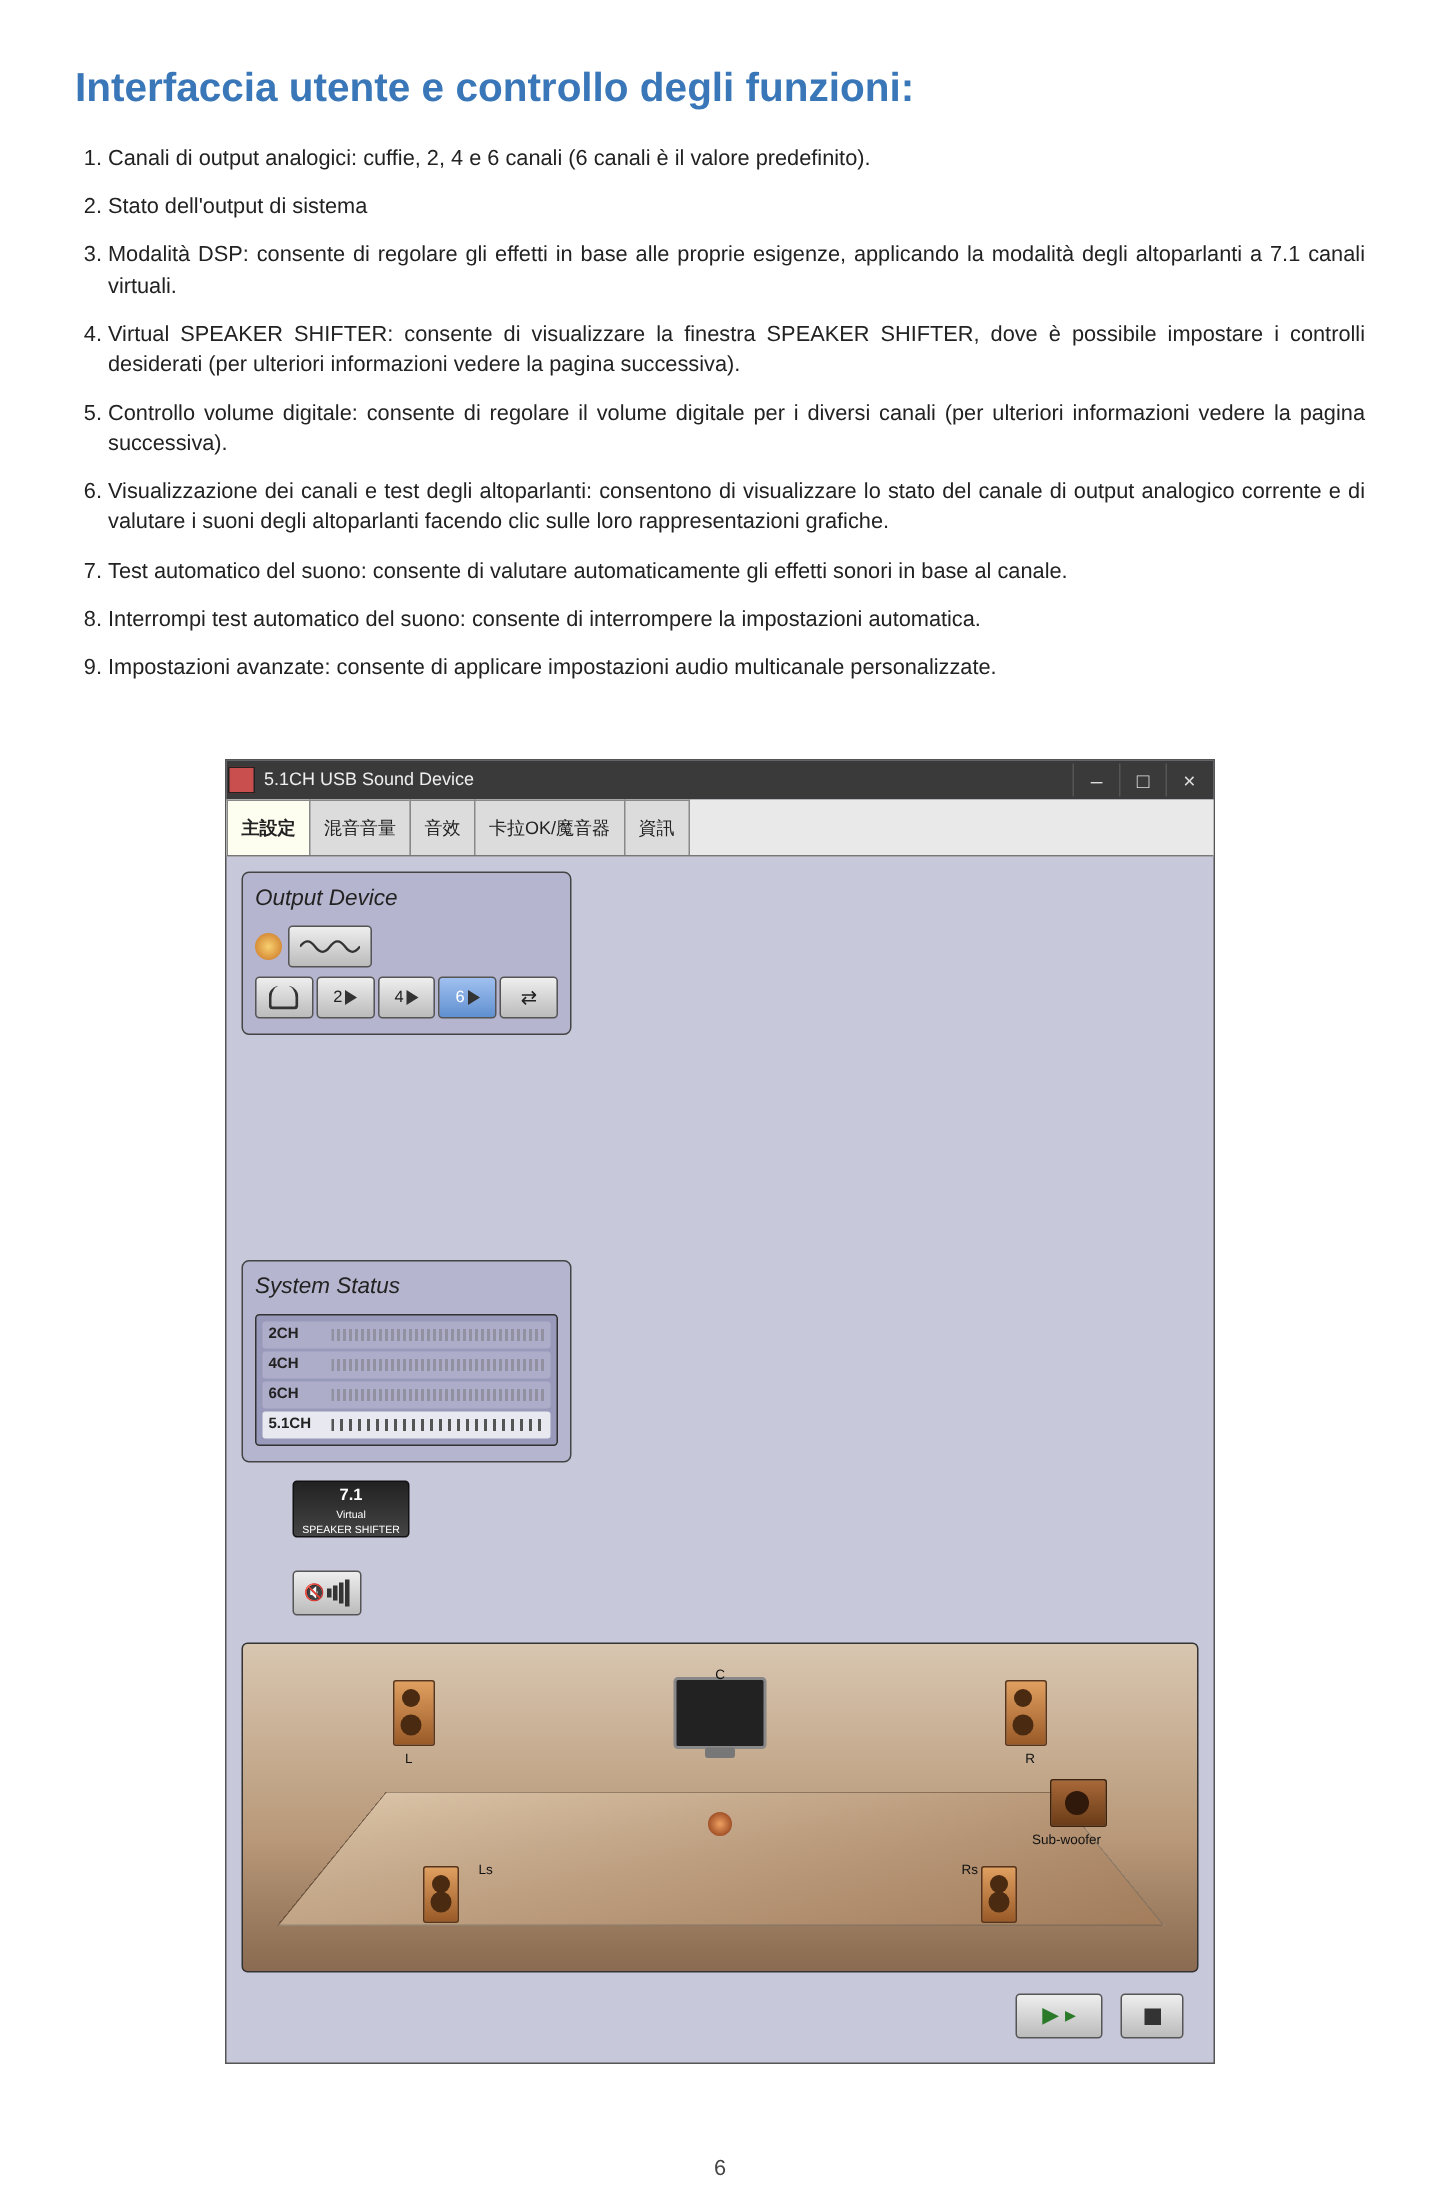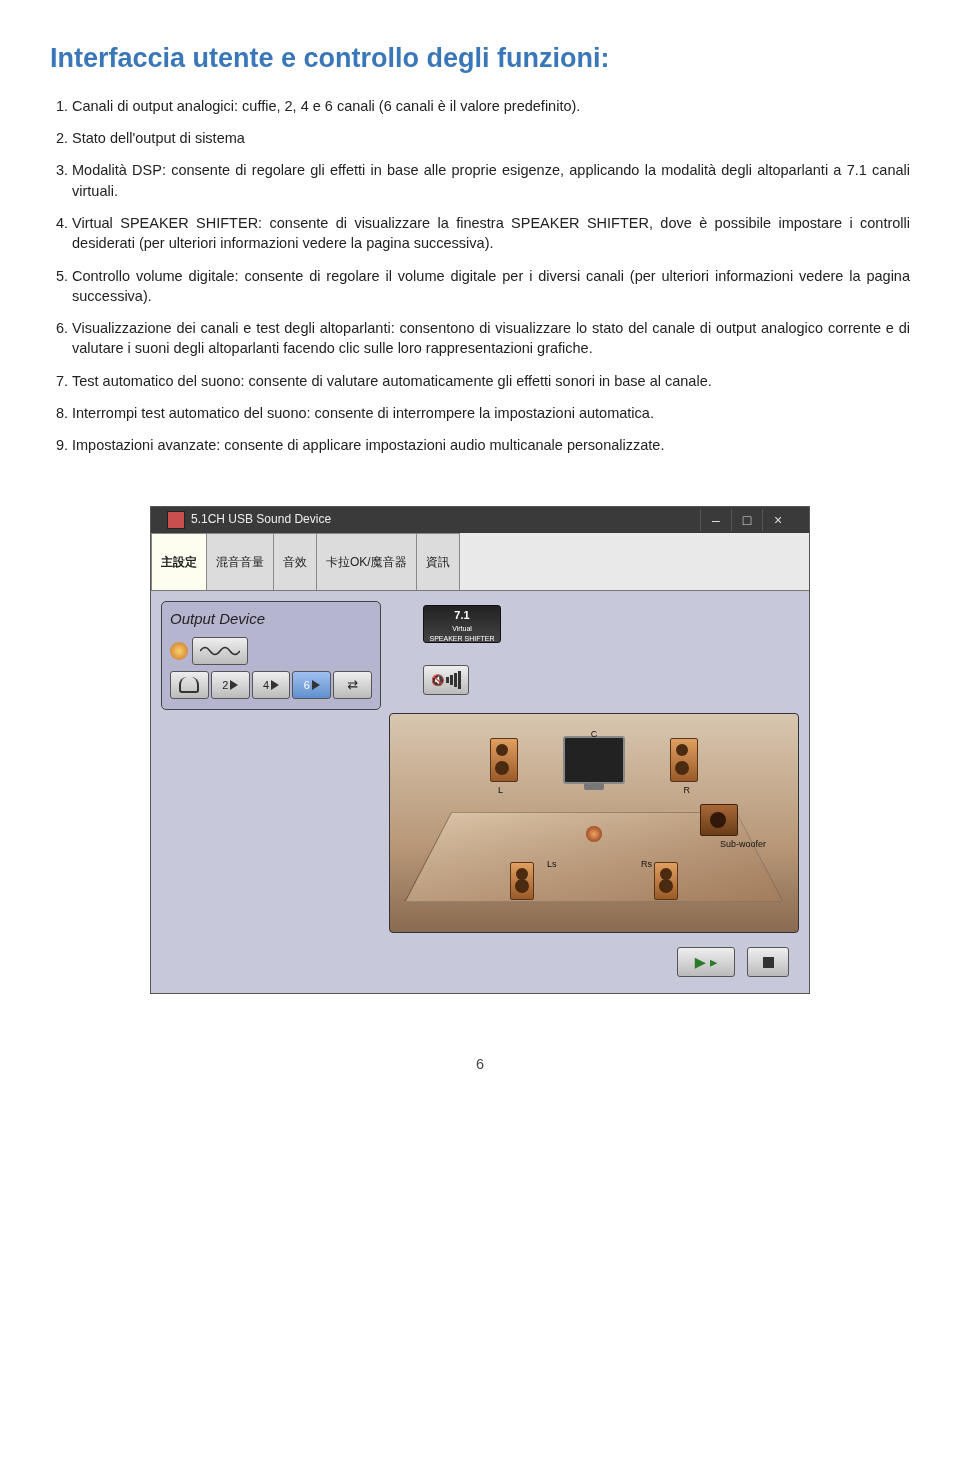--- a/index.html
+++ b/index.html
@@ -36,21 +36,21 @@
     background: #c7c8da;
     border: 1px solid #555;
   }
   .titlebar {
     background: #3a3a3a;
     color: #eee;
     display: flex;
     align-items: center;
     height: 26px;
     font-size: 12px;
-    padding: 0 16px;
+    padding: 0 1px;
   }
   .titlebar .t-icon {
     width: 16px; height: 16px;
     background: #c94f4f;
     margin-right: 6px;
     border: 1px solid #222;
   }
   .titlebar .spacer { flex: 1; }
   .titlebar .win-btn {
     width: 30px; height: 22px;
@@ -59,36 +59,37 @@
     font-size: 14px;
     line-height: 22px;
     border-left: 1px solid #555;
   }
   .tabs {
     background: #e9e9e9;
     display: flex;
     border-bottom: 1px solid #777;
   }
   .tab {
-    padding: 20px 9px;
+    padding: 10px 9px;
     font-size: 12px;
     background: #dcdcdc;
     border: 1px solid #888;
     border-bottom: none;
     margin-right: -1px;
     color: #222;
   }
   .tab.active {
     background: #fdfdf0;
     font-weight: bold;
   }
   .body-area {
     padding: 10px;
     display: flex;
     gap: 8px;
+    flex-direction: column;
   }
   .left-col {
     width: 220px;
     display: flex;
     flex-direction: column;
     gap: 20px;
   }
   .panel {
     background: #b5b5cf;
     border: 1px solid #444;
@@ -280,20 +281,41 @@
             <div class="ch-btn selected">
                 <span>6</span>
                 <div class="spk-icon"></div>
               </div>
             <div class="ch-btn">
                 <span class="swap-icon">⇄</span>
               </div>
           </div>
         </div>
 
+        <div class="panel sys-status" style="margin-top:130px;">
+          <div class="panel-title">System Status</div>
+          <div class="sys-rows">
+            <div class="sys-row">
+                <span class="sys-lbl">2CH</span>
+                <div class="sys-wave"></div>
+              </div>
+            <div class="sys-row">
+                <span class="sys-lbl">4CH</span>
+                <div class="sys-wave"></div>
+              </div>
+            <div class="sys-row">
+                <span class="sys-lbl">6CH</span>
+                <div class="sys-wave"></div>
+              </div>
+            <div class="sys-row active">
+                <span class="sys-lbl">5.1CH</span>
+                <div class="sys-wave"></div>
+              </div>
+          </div>
+        </div>
       </div>
 
       <div class="right-col">
         <div class="dsp-mode-btn">
           <div class="l1">7.1</div>
           <div class="l2">Virtual</div>
           <div class="l2">SPEAKER SHIFTER</div>
         </div>
         <div class="vol-btn">
           <span style="font-size:11px;">🔇</span>
@@ -305,21 +327,21 @@
 
         <div class="stage">
           <div class="floor"></div>
           <div class="monitor"></div>
           <div class="spk3d" style="top:24px;left:100px;"></div>
           <span class="spk-lbl" style="top:70px;left:108px;">L</span>
           <span class="spk-lbl" style="top:14px;left:50%;transform:translateX(-50%);">C</span>
           <div class="spk3d" style="top:24px;right:100px;"></div>
           <span class="spk-lbl" style="top:70px;right:108px;">R</span>
           <div class="sub3d" style="top:90px;right:60px;"></div>
-          <span class="spk-lbl" style="top:124px;right:32px;">Sub-woofer</span>
+          <span class="spk-lbl" style="top:124px;right:64px;">Sub-woofer</span>
           <div class="dot3d" style="top:112px;left:50%;transform:translateX(-50%);"></div>
           <div class="spk3d" style="top:148px;left:120px;height:36px;width:22px;"></div>
           <span class="spk-lbl" style="top:144px;left:146px;margin-left:11px;">Ls</span>
           <div class="spk3d" style="top:148px;right:120px;height:36px;width:22px;"></div>
           <span class="spk-lbl" style="top:144px;right:146px;">Rs</span>
         </div>
 
         <div class="playbar">
           <div class="play-btn">
             <span style="color:#2a7a2a;">▶</span>

